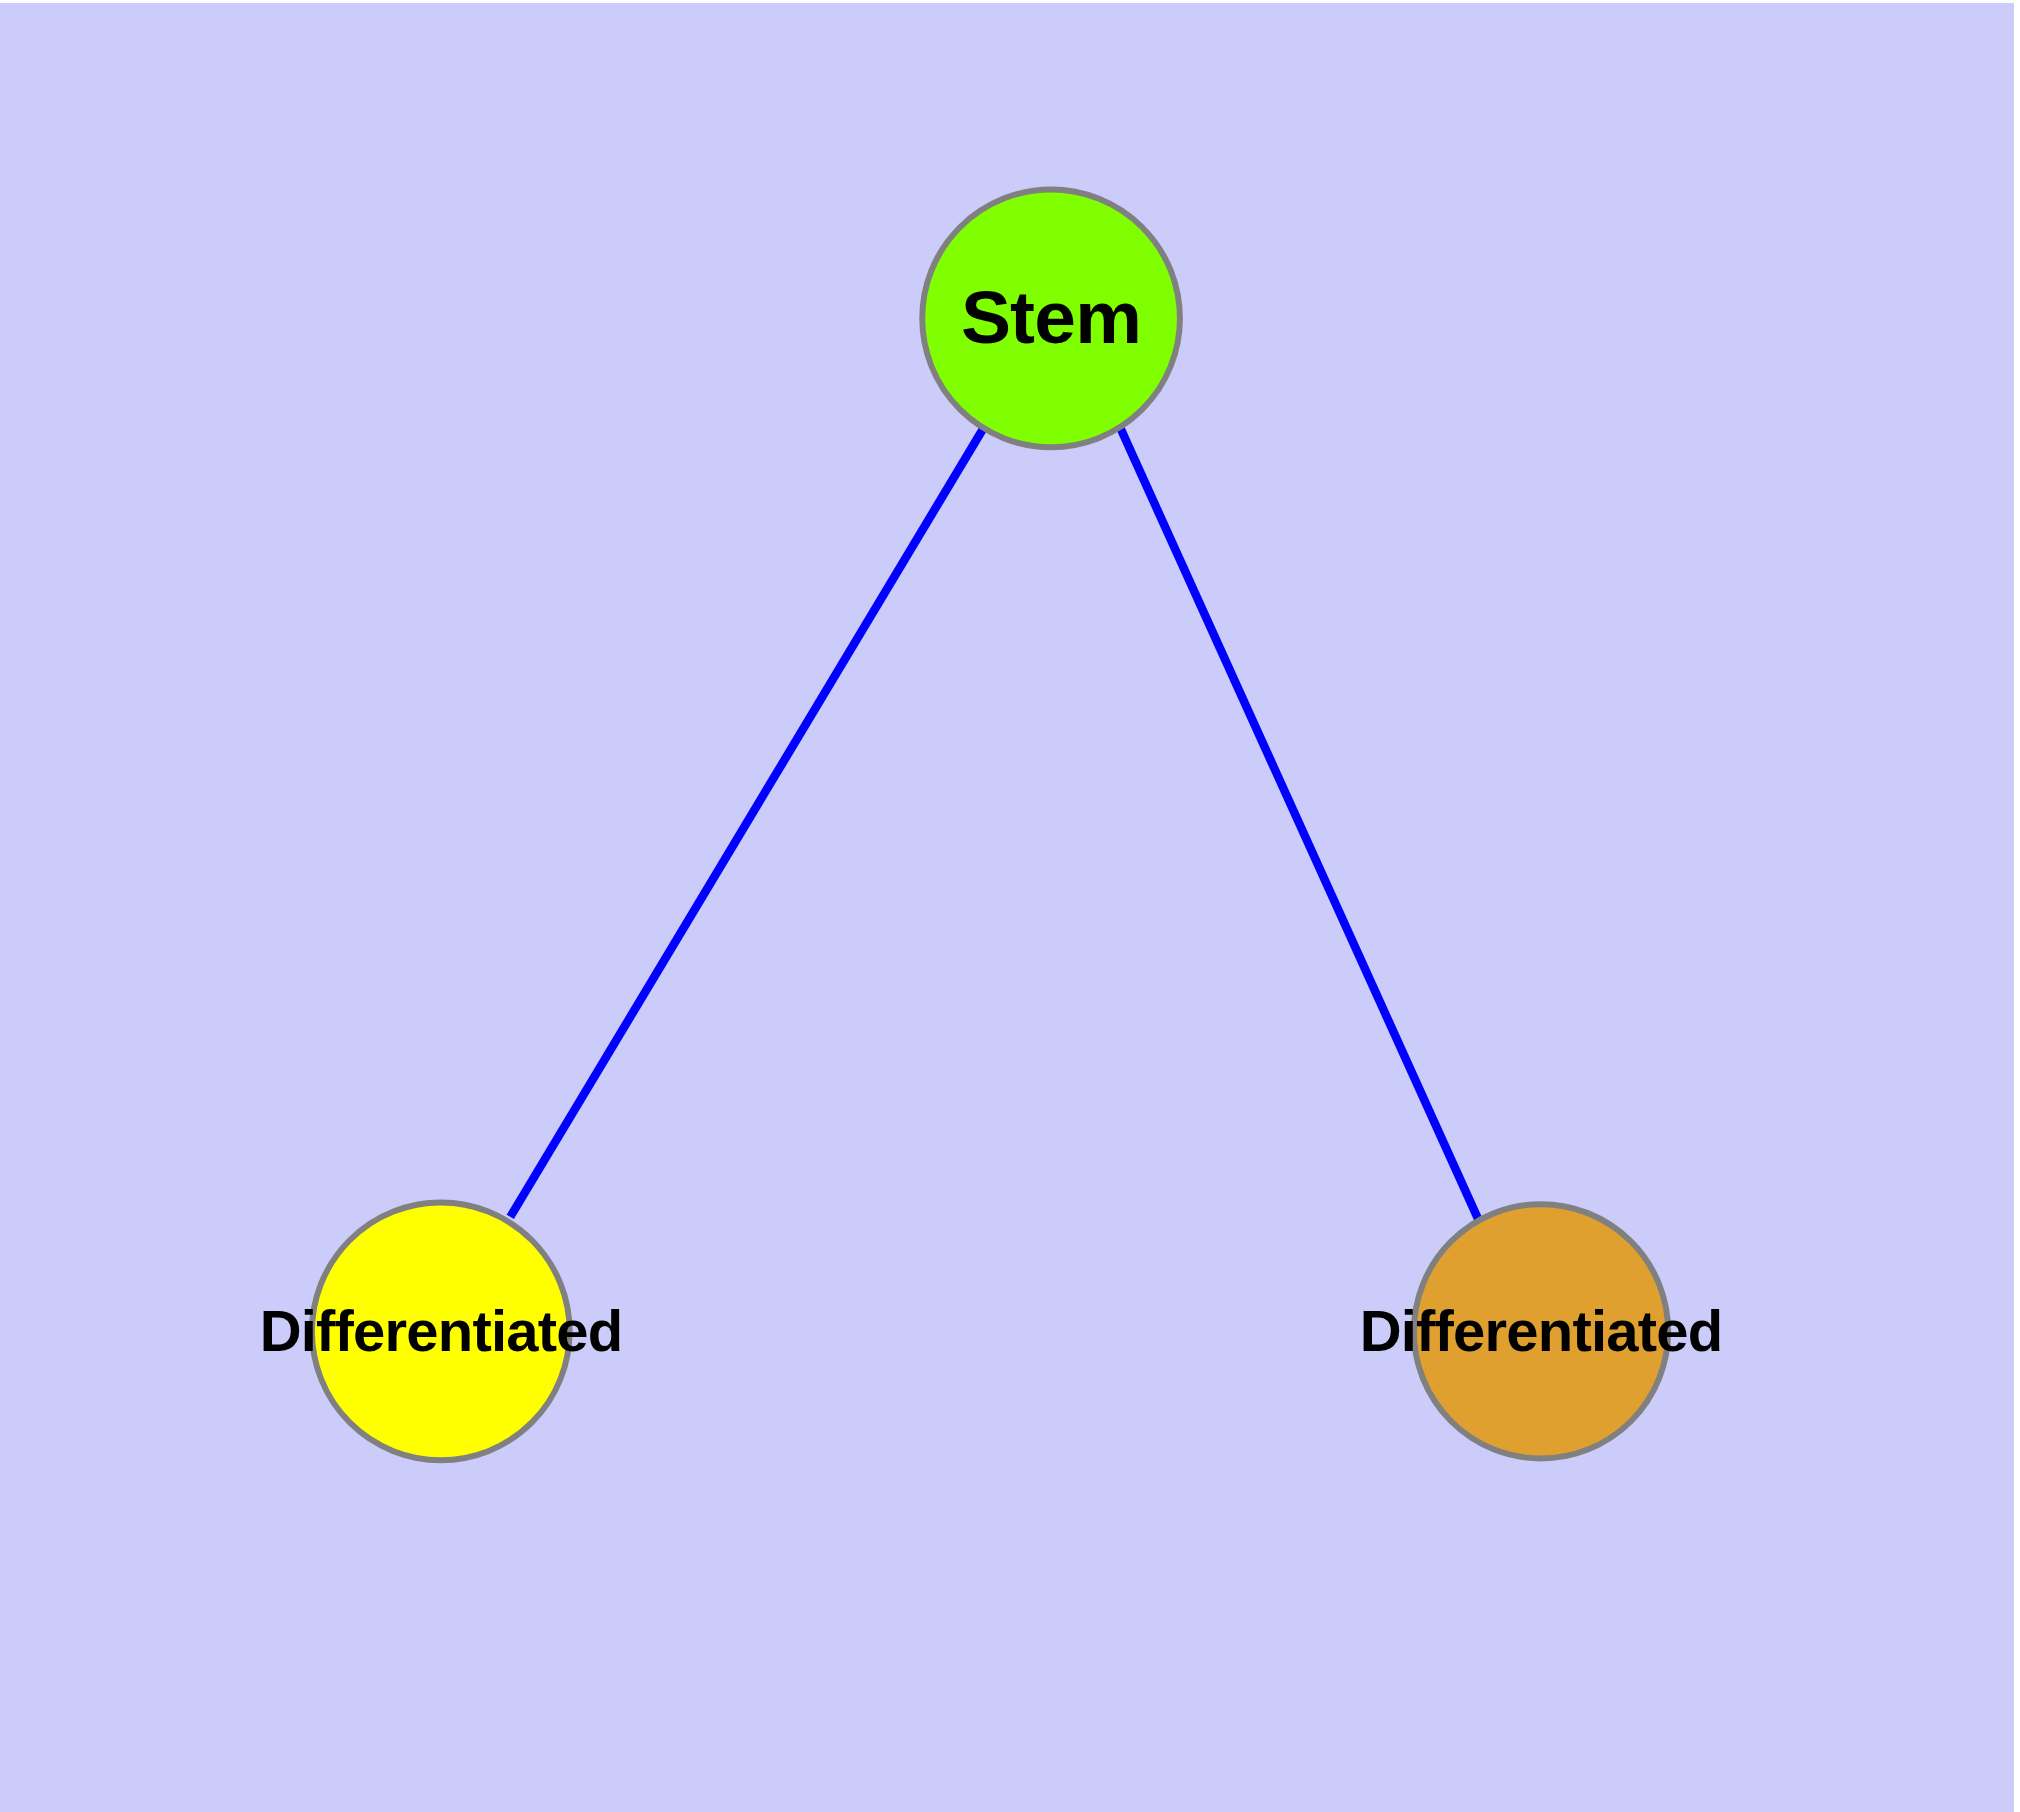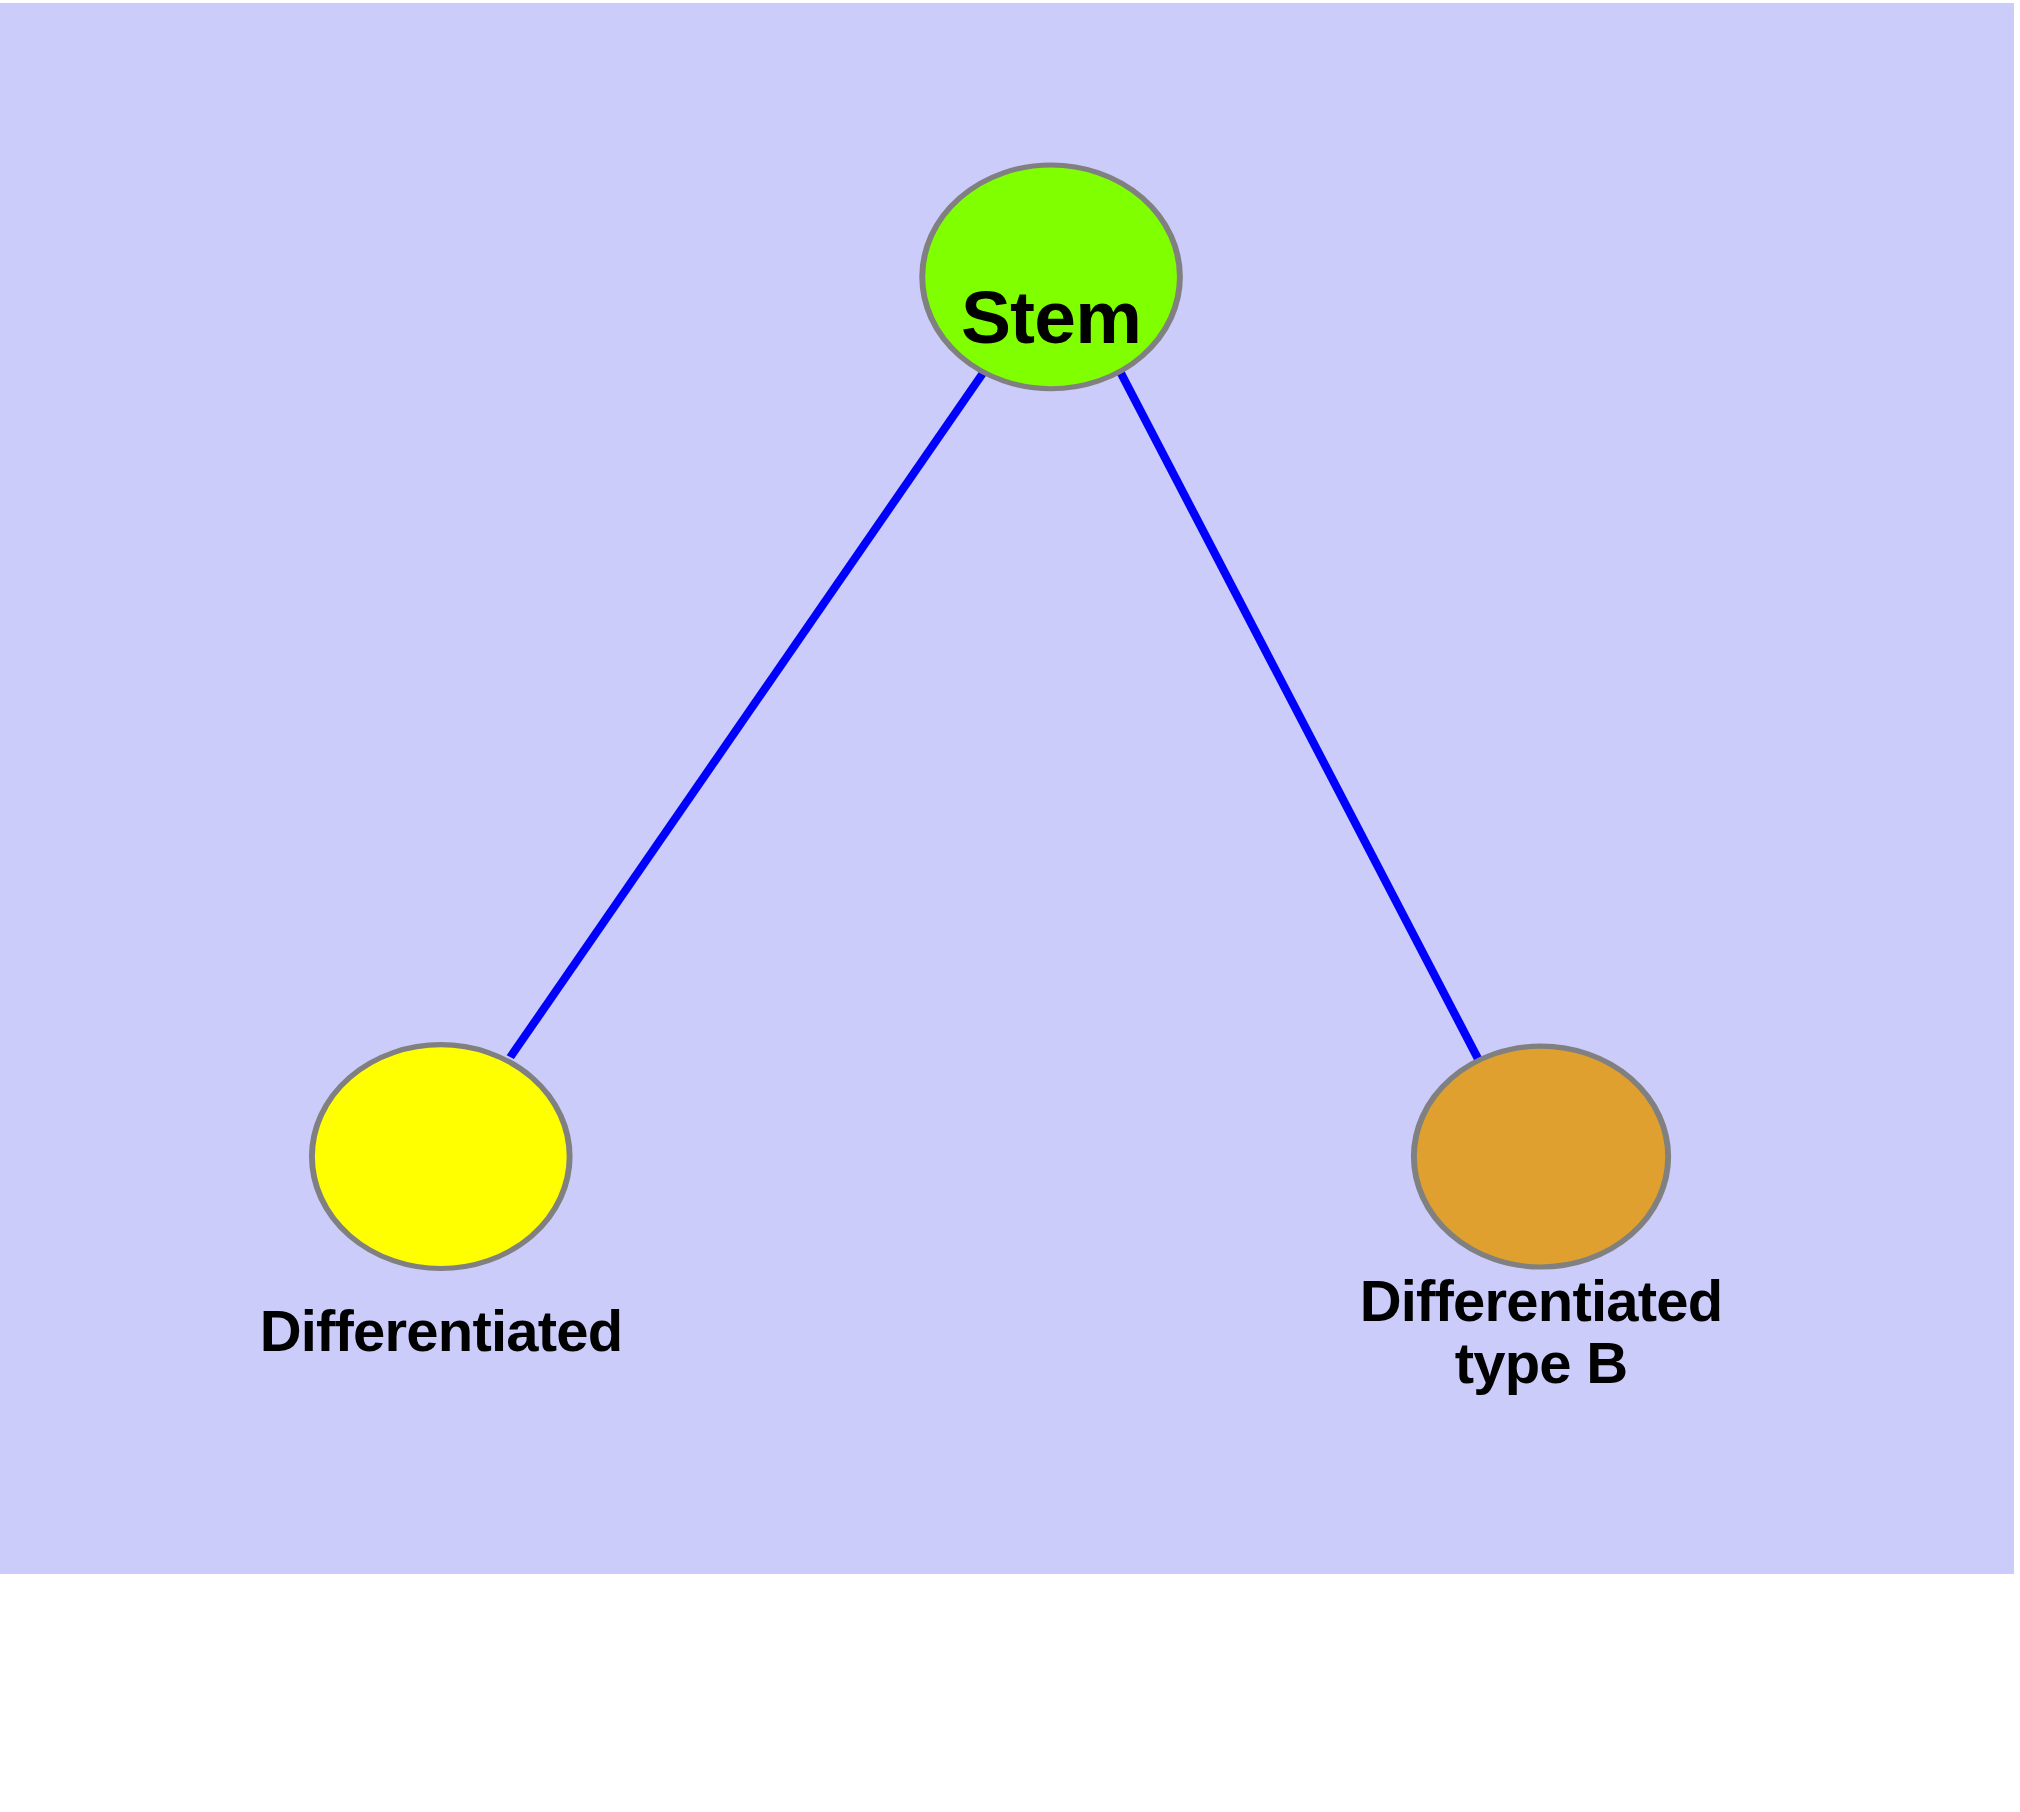--- a/index.html
+++ b/index.html
@@ -14,21 +14,21 @@
     height: 1812px;
     background: #ffffff;
     overflow: hidden;
     font-family: "Liberation Sans", "DejaVu Sans", sans-serif;
   }
   #plot-area {
     position: absolute;
     left: 0px;
     top: 3.4px;
     width: 2014px;
-    height: 1571px;
+    height: 1809px;
     background: #ccccfa;
   }
   #graph-svg {
     position: absolute;
     left: 0;
     top: 0;
     width: 100%;
     height: 100%;
     overflow: visible;
   }
@@ -65,18 +65,18 @@
       <g id="nodes-group">
           <circle cx="1240" cy="372" r="152" fill="#7fff00" stroke="#808080" stroke-width="7"></circle>
           <circle cx="520" cy="1567" r="152" fill="#ffff00" stroke="#808080" stroke-width="7"></circle>
           <circle cx="1818" cy="1567" r="150" fill="#e0a030" stroke="#808080" stroke-width="7"></circle>
         </g>
     </svg>
 
     <div id="labels-layer">
         <div class="node-label label-stem" style="left: 1051px; top: 315px;"><div>Stem</div></div>
         <div class="node-label label-leaf" style="left: 441px; top: 1328px;"><div>Differentiated</div></div>
-        <div class="node-label label-leaf" style="left: 1541px; top: 1328px;"><div>Differentiated</div><div>type B</div></div>
+        <div class="node-label label-leaf" style="left: 1541px; top: 1328px;"><div>Differentiated</div></div>
       </div>
 
   </div>
 </div>
 
 
 </body></html>

